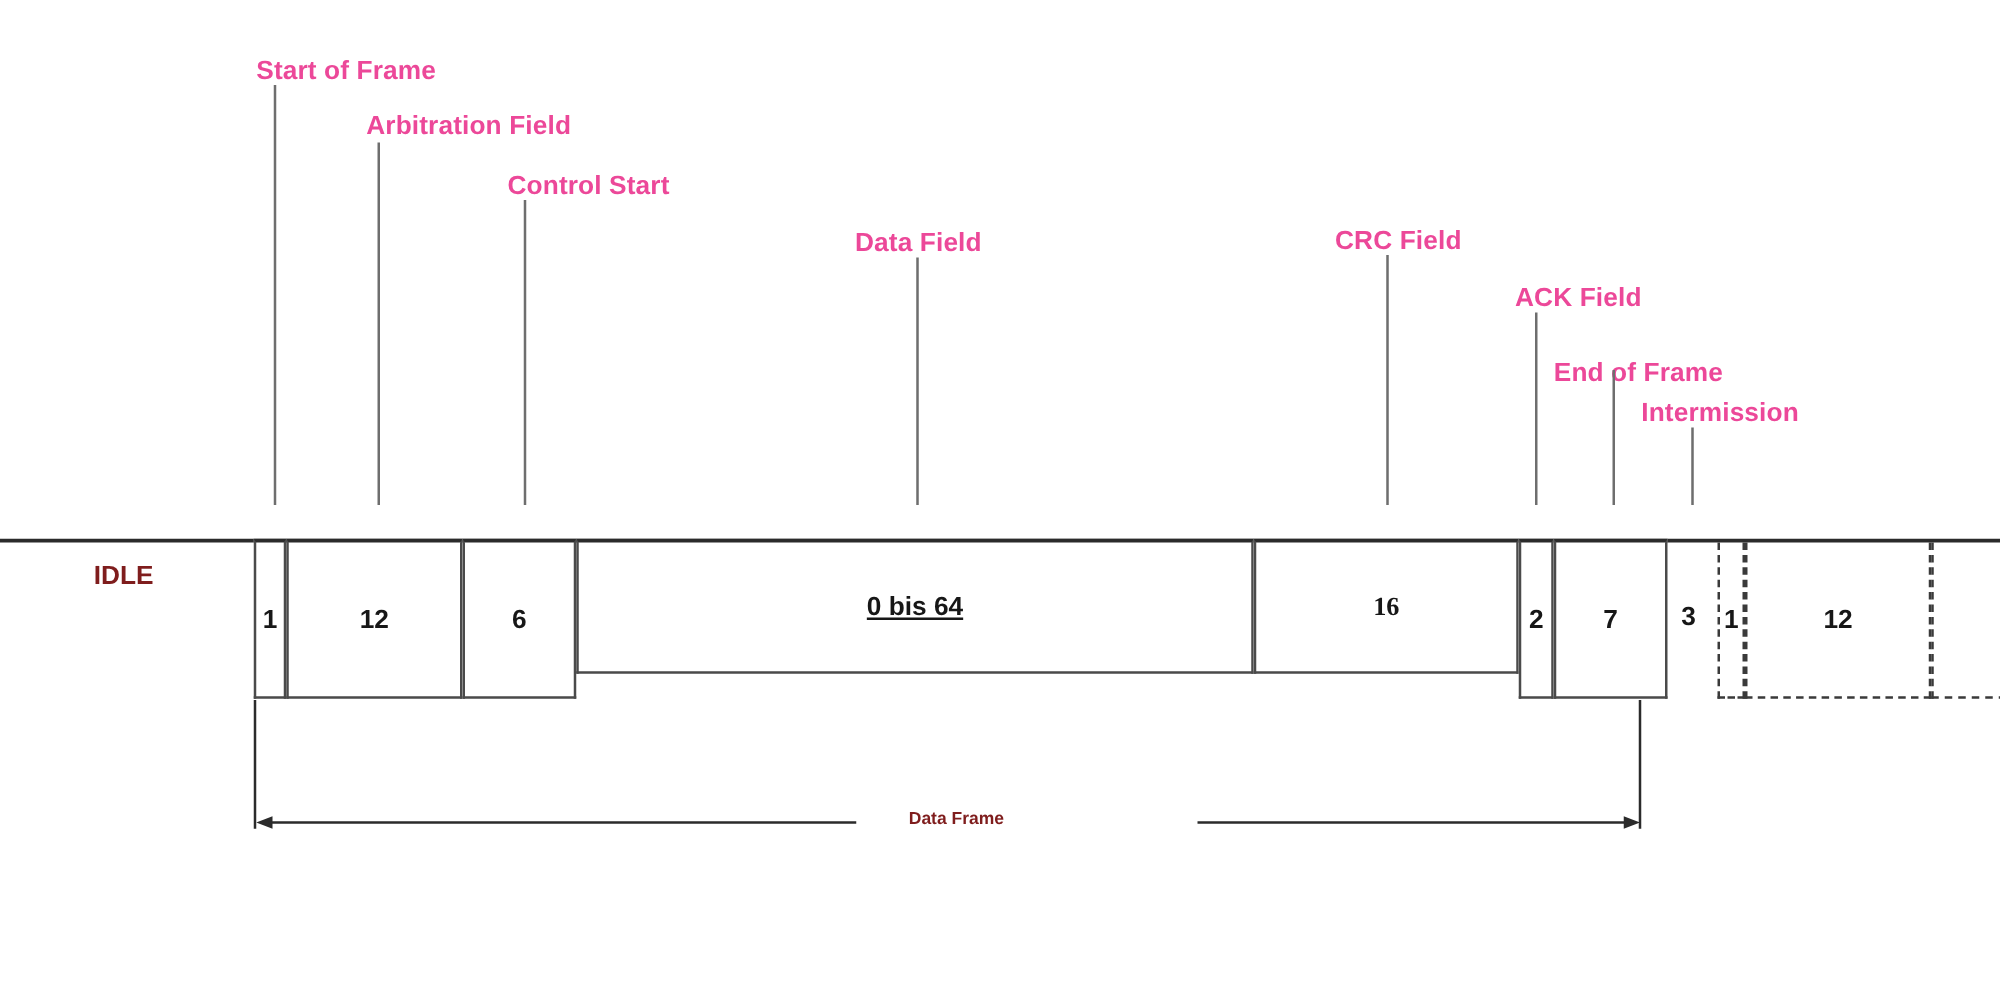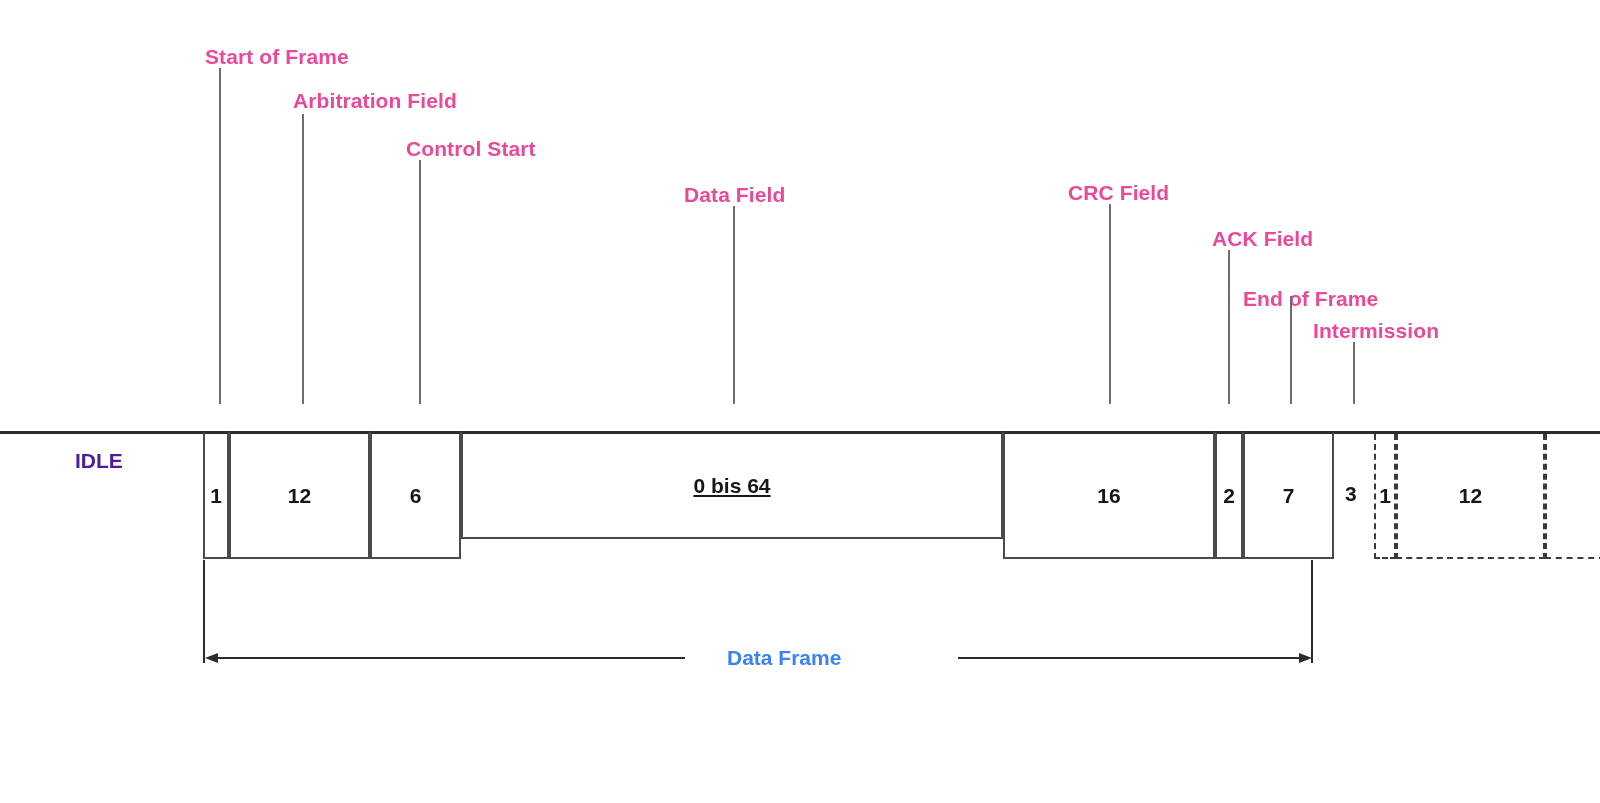--- a/index.html
+++ b/index.html
@@ -44,21 +44,21 @@
     position: absolute;
     height: 3px;
     background: #2b2b2b;
   }
 
   
   .idle-text {
     position: absolute;
     font-size: 21px;
     font-weight: bold;
-    color: #4c1d95;
+    color: #7f1d1d;
     white-space: nowrap;
     line-height: 1;
   }
 
   
   .frame-cell {
     position: absolute;
     box-sizing: border-box;
     border-left: 2px solid #4a4a4a;
     border-right: 2px solid #4a4a4a;
@@ -119,23 +119,23 @@
     width: 0;
     height: 0;
     border-top: 5px solid transparent;
     border-bottom: 5px solid transparent;
   }
   .arrow-head.left  { border-right: 13px solid #2b2b2b; }
   .arrow-head.right { border-left: 13px solid #2b2b2b; }
 
   .span-label {
     position: absolute;
-    font-size: 21px;
-    font-weight: bold;
-    color: #3b82f6;
+    font-size: 14px;
+    font-weight: bold;
+    color: #7f1d1d;
     white-space: nowrap;
     line-height: 1;
     text-align: right;
   }
 </style>
 </head>
 <body>
 
 <div id="canvas">
 
@@ -173,21 +173,21 @@
   <div>
 
     <div class="frame-cell solid-top" style="left:203px; top:431px; width:26px;  height:128px;">1</div>
 
     <div class="frame-cell solid-top" style="left:229px; top:431px; width:141px; height:128px;">12</div>
 
     <div class="frame-cell solid-top" style="left:370px; top:431px; width:91px;  height:128px;">6</div>
 
     <div class="frame-cell solid-top" style="left:461px; top:431px; width:542px; height:108px;text-decoration:underline;">0 bis 64</div>
 
-    <div class="frame-cell solid-top" style="left:1003px; top:431px; width:212px; height:128px;">16</div>
+    <div class="frame-cell solid-top" style="left:1003px; top:431px; width:212px; height:108px;font-family:Liberation Serif, serif;">16</div>
 
     <div class="frame-cell solid-top" style="left:1215px; top:431px; width:28px;  height:128px;">2</div>
 
     <div class="frame-cell solid-top" style="left:1243px; top:431px; width:91px;  height:128px;">7</div>
 
     <div class="gap-number" style="left:1345px; top:483px;">3</div>
 
     <div class="frame-cell-dashed" style="left:1374px; top:434px; width:22px;  height:125px;">1</div>
 
     <div class="frame-cell-dashed" style="left:1396px; top:434px; width:149px; height:125px;">12</div>

